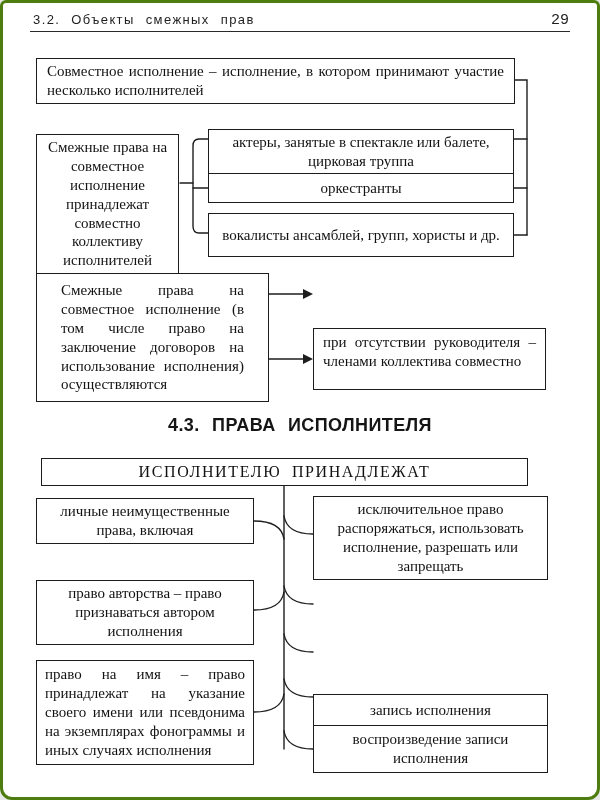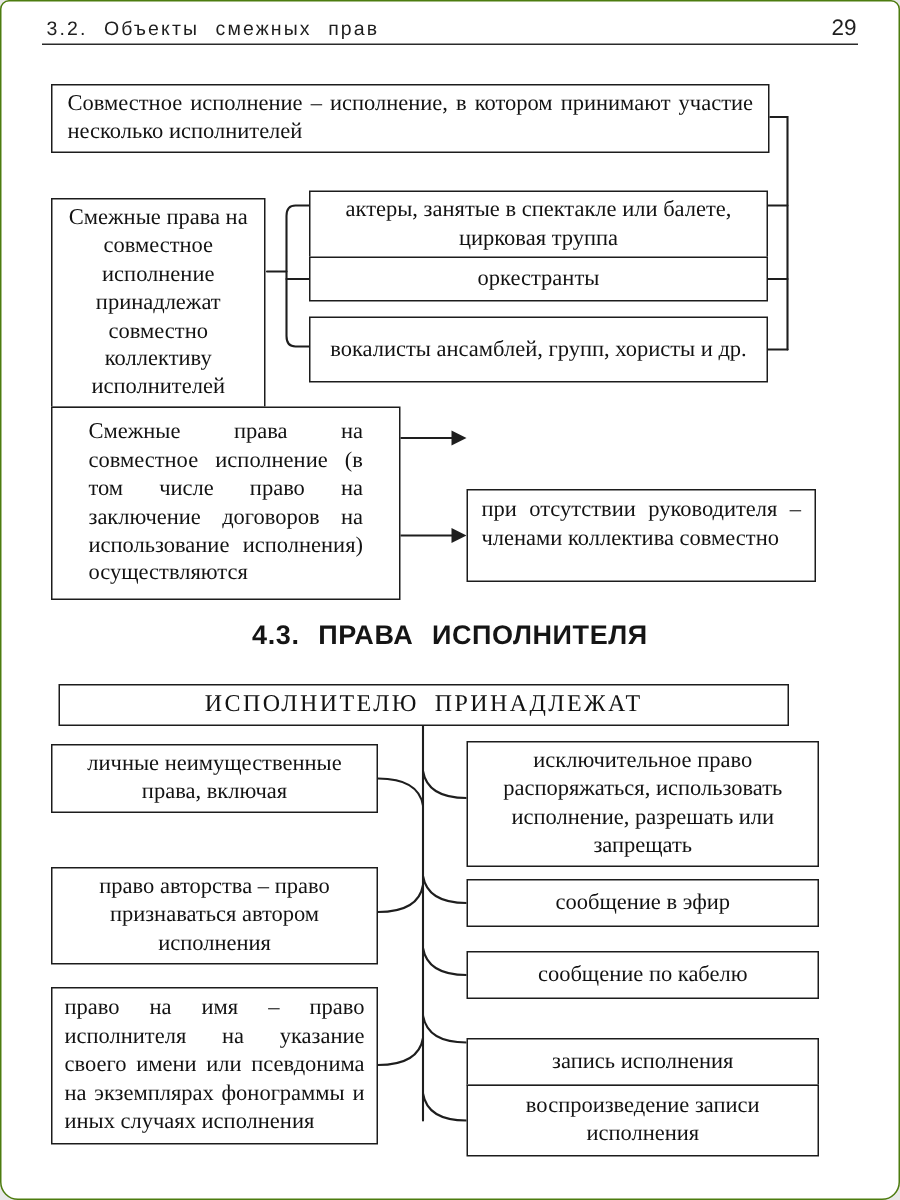--- a/index.html
+++ b/index.html
@@ -1,34 +1,34 @@
 <!DOCTYPE html>
 <html lang="ru"><head>
 <meta charset="utf-8">
 <style>
   * { margin:0; padding:0; box-sizing:border-box; }
   html,body { background:#e8e8e8; }
   body { font-family:"Liberation Serif", serif; }
 
   .page {
     position:relative; width:600px; height:800px; margin:0 auto;
-    background:#ffffff; border:1px solid #4d7c0f;
+    background:#ffffff; border:3px solid #4d7c0f;
     border-radius:6px 6px 12px 12px; overflow:hidden;
     color:#141414;
   }
 
   .connectors { position:absolute; left:0; top:0; width:600px; height:800px; pointer-events:none; }
 
   .running-head {
     position:absolute; left:30px; right:28px; top:9px;
     display:flex; justify-content:space-between; align-items:baseline;
     font-family:"Liberation Sans", sans-serif;
   }
   .running-head .chap { font-size:13px; letter-spacing:1.4px; word-spacing:6px; color:#1f1f1f; }
-  .running-head .pagenum { font-family:Liberation Sans, sans-serif; font-size:15px; color:#1f1f1f; }
+  .running-head .pagenum { font-family:Liberation Mono, monospace; font-size:15px; color:#1f1f1f; }
   .head-rule { position:absolute; left:27px; right:27px; top:28px; border-top:1.4px solid #2a2a2a; }
 
   .box {
     position:absolute; border:1.4px solid #1c1c1c; background:#fff;
     font-size:15px; line-height:1.26; color:#121212;
     display:flex; align-items:center; justify-content:center;
     text-align:center; padding:3px 8px;
   }
   .box.justify { display:block; text-align:justify; hyphens:auto; }
 
@@ -117,21 +117,19 @@
 
   <div class="box justify" id="boxD">Смежные права на совместное исполнение (в том числе право на заключение договоров на использование исполнения) осуществляются</div>
   <div class="box justify" id="e2">при отсутствии руководителя – членами коллектива совместно</div>
 
   <div class="sec-title">4.3. ПРАВА ИСПОЛНИТЕЛЯ</div>
 
   <div class="box" id="boxF">ИСПОЛНИТЕЛЮ ПРИНАДЛЕЖАТ</div>
 
   <div class="box" id="g1">личные неимущественные права, включая</div>
   <div class="box" id="g2">право авторства – право признаваться автором исполнения</div>
-  <div class="box justify" id="g3">право на имя – право исполнителя на указание своего имени или псевдонима на экземплярах фонограммы и иных случаях исполнения</div>
+  <div class="box justify" id="g3">право на имя – право принадлежат на указание своего имени или псевдонима на экземплярах фонограммы и иных случаях исполнения</div>
 
   <div class="box" id="h1">исключительное право распоряжаться, использовать исполнение, разрешать или запрещать</div>
-  <div class="box" id="h2">сообщение в эфир</div>
-  <div class="box" id="h3">сообщение по кабелю</div>
   <div class="box" id="h4">запись исполнения</div>
   <div class="box" id="h5">воспроизведение записи исполнения</div>
 
 </div>
 
 </body></html>

